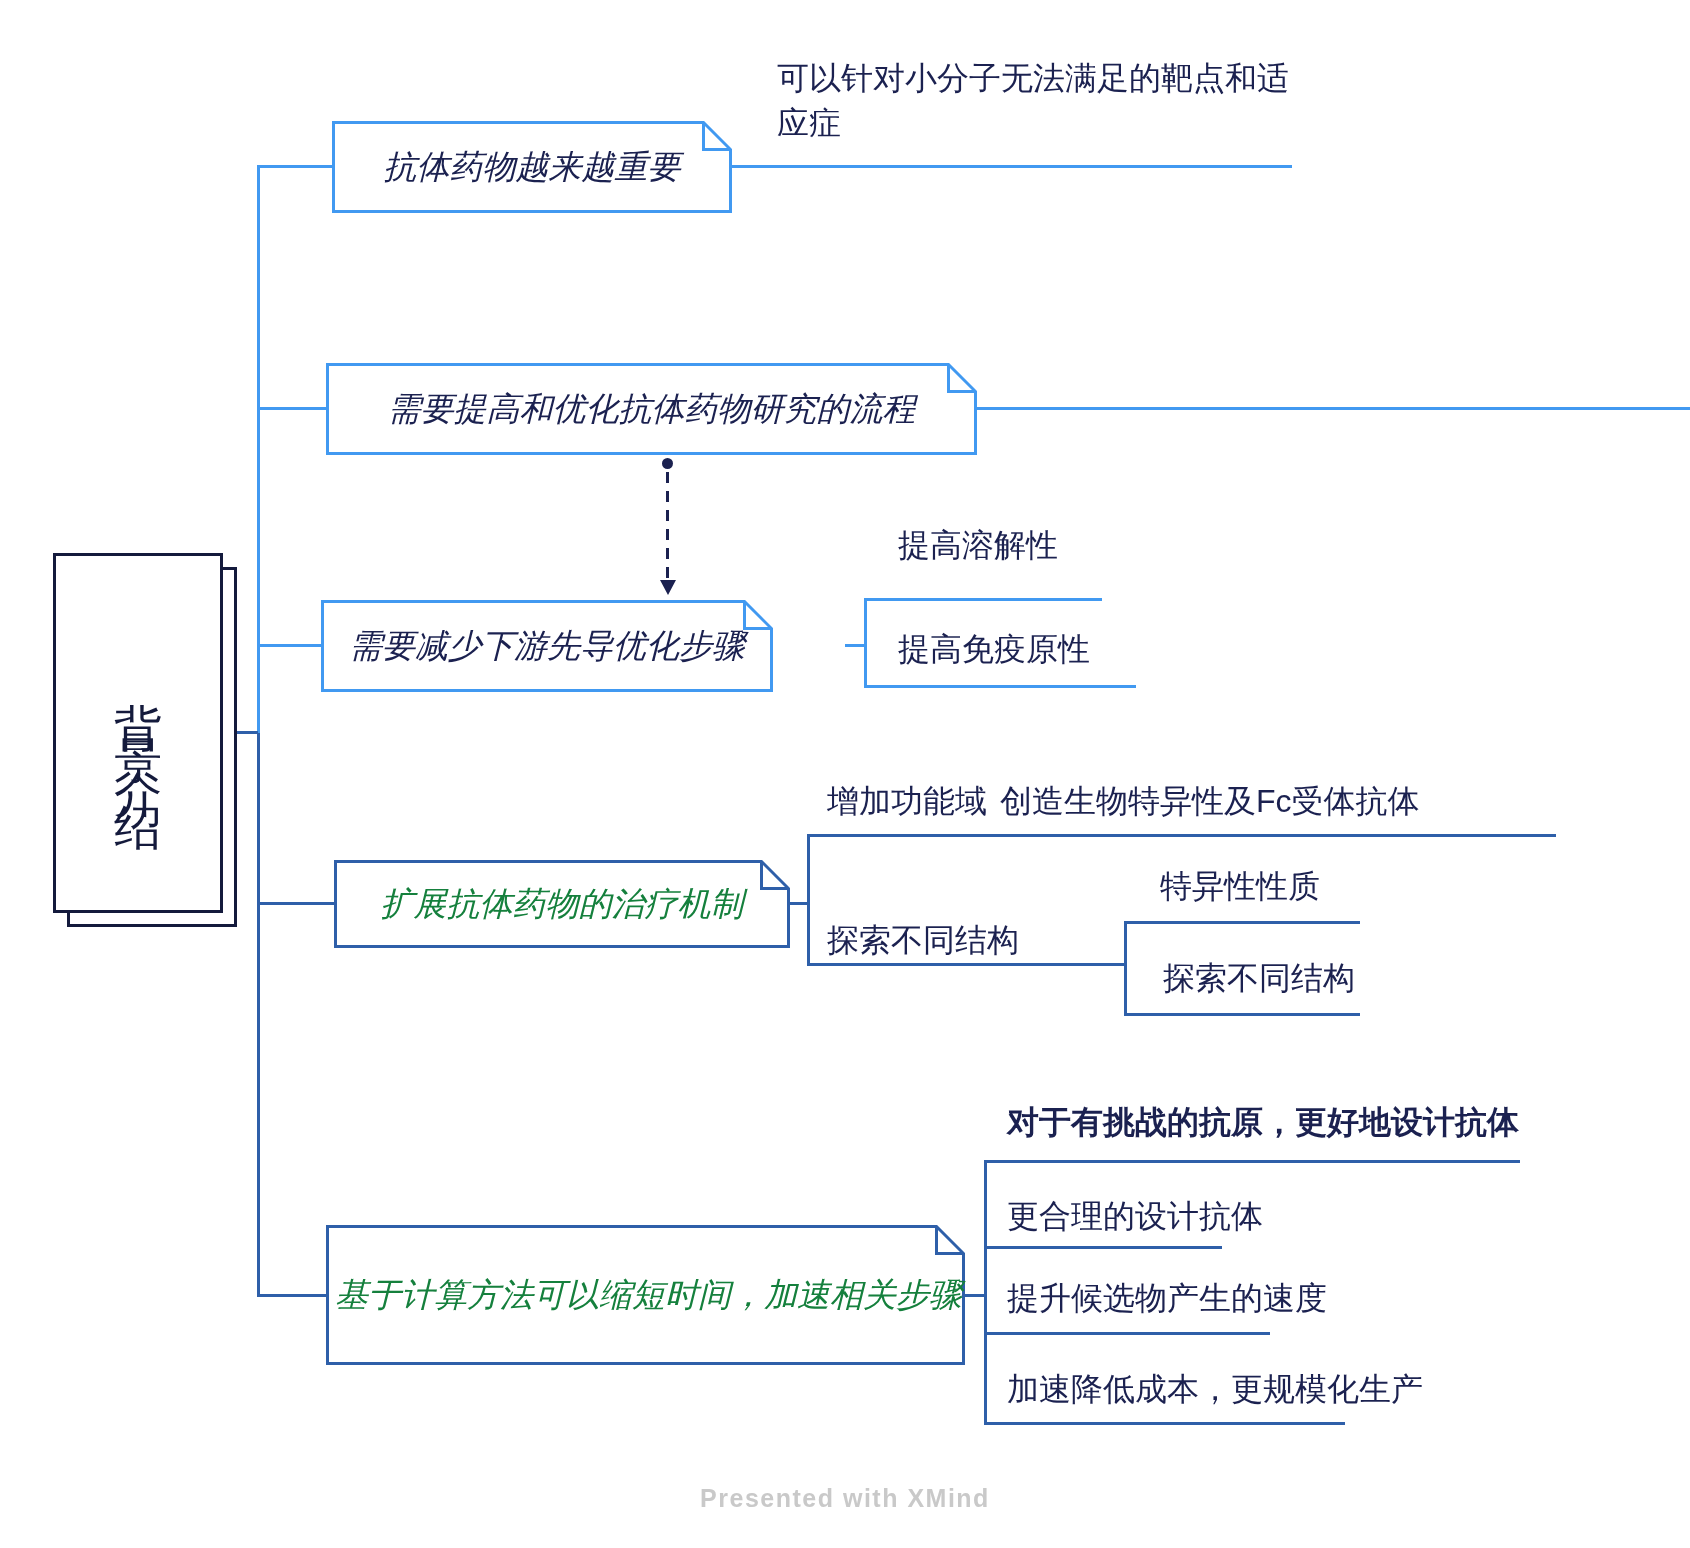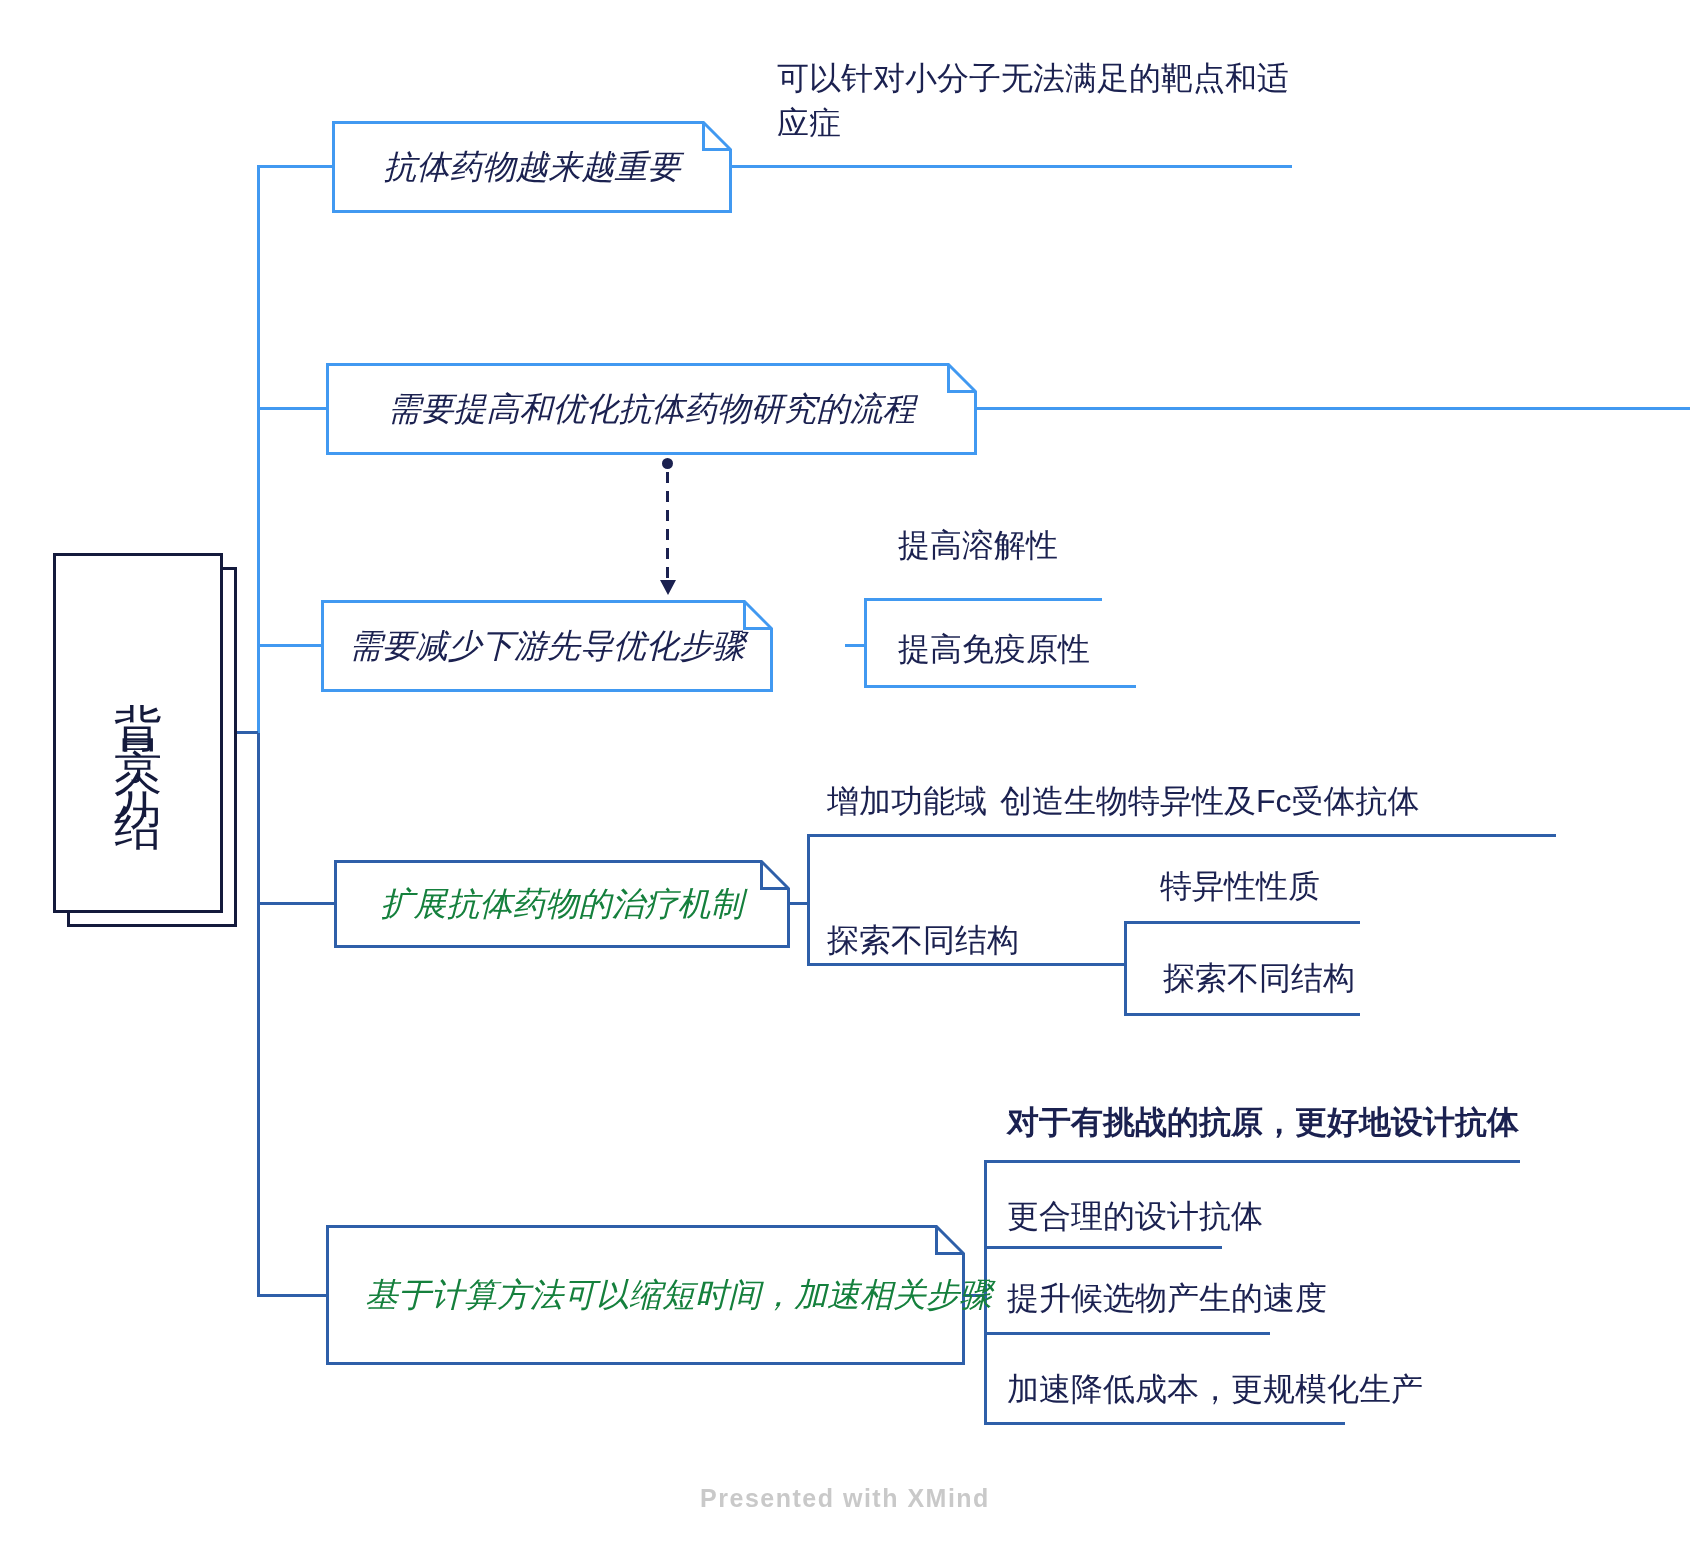--- a/index.html
+++ b/index.html
@@ -118,21 +118,21 @@
   <div class="sub" style="left:827px;top:779px;">增加功能域</div>
   <div class="sub" style="left:1000px;top:779px;">创造生物特异性及Fc受体抗体</div>
   <div class="hline dark" style="left:807px;top:963px;width:319px;"></div>
   <div class="sub" style="left:827px;top:918px;">探索不同结构</div>
   <div class="vline dark" style="left:1124px;top:921px;height:95px;"></div>
   <div class="hline dark" style="left:1124px;top:921px;width:236px;"></div>
   <div class="sub" style="left:1160px;top:864px;">特异性性质</div>
   <div class="hline dark" style="left:1124px;top:1013px;width:236px;"></div>
   <div class="sub" style="left:1163px;top:956px;">探索不同结构</div>
 
-  <div class="node c-dark" style="left:326px;top:1225px;width:639px;height:140px;justify-content:flex-start;padding-left:36px;">
+  <div class="node c-dark" style="left:326px;top:1225px;width:639px;height:140px;justify-content:flex-start;padding-left:6px;">
     <svg class="fold" viewBox="0 0 30 30">
       <polygon points="0,0 30,0 30,30" fill="#ffffff"></polygon>
       <polygon points="1.5,1.5 28.5,28.5 1.5,28.5" fill="#ffffff" stroke="#2E5FA9" stroke-width="3"></polygon>
     </svg>
     <span class="label b5text">基于计算方法可以缩短时间，加速相关步骤</span>
   </div>
   <div class="hline dark" style="left:965px;top:1294px;width:22px;"></div>
   <div class="vline dark" style="left:984px;top:1160px;height:265px;"></div>
   <div class="hline dark" style="left:984px;top:1160px;width:536px;"></div>
   <div class="sub" style="left:1007px;top:1100px;font-weight:bold;">对于有挑战的抗原，更好地设计抗体</div>

